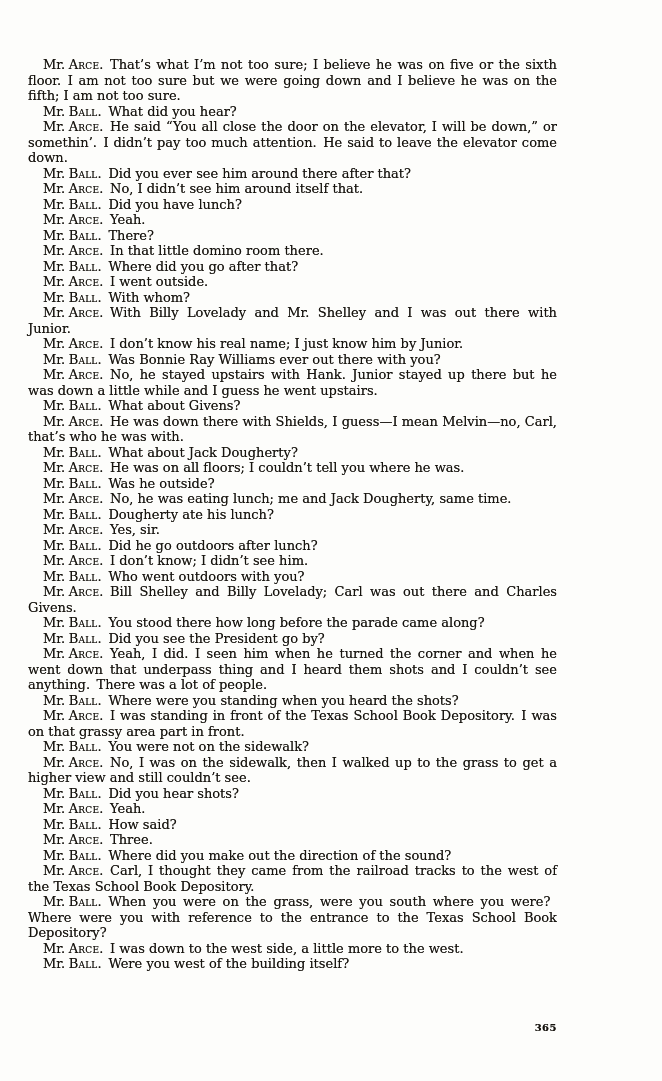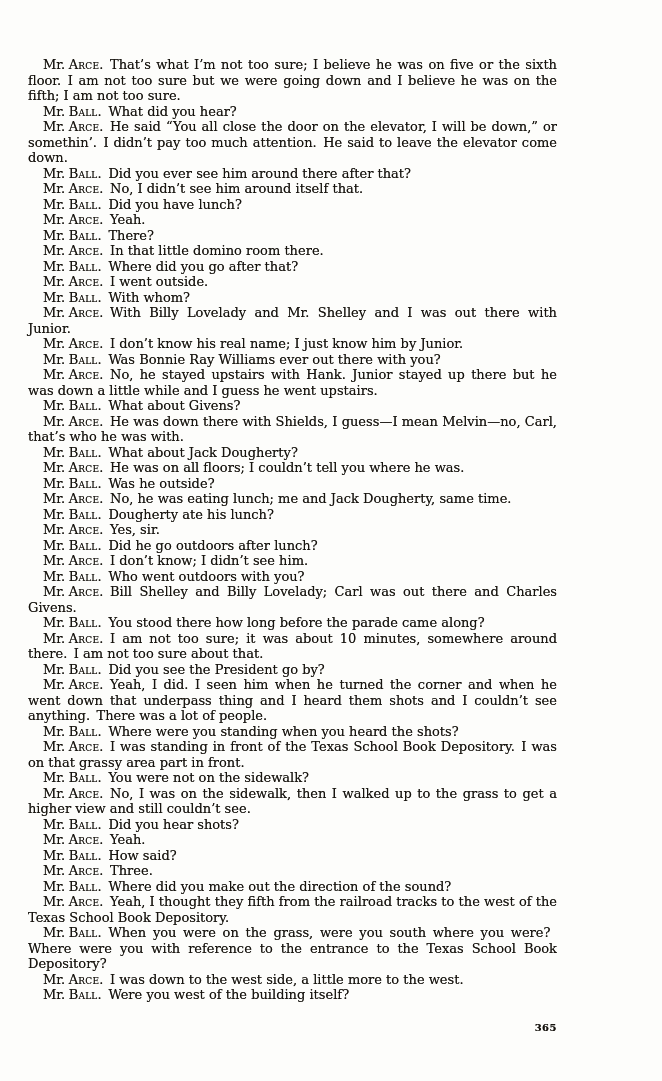--- a/index.html
+++ b/index.html
@@ -79,31 +79,30 @@
       <p class="para"><span class="speaker"><span class="speaker-prefix">Mr.</span><span class="speaker-name">Arce.</span></span><span class="speech-text">He was on all floors; I couldn’t tell you where he was.</span></p>
       <p class="para"><span class="speaker"><span class="speaker-prefix">Mr.</span><span class="speaker-name">Ball.</span></span><span class="speech-text">Was he outside?</span></p>
       <p class="para"><span class="speaker"><span class="speaker-prefix">Mr.</span><span class="speaker-name">Arce.</span></span><span class="speech-text">No, he was eating lunch; me and Jack Dougherty, same time.</span></p>
       <p class="para"><span class="speaker"><span class="speaker-prefix">Mr.</span><span class="speaker-name">Ball.</span></span><span class="speech-text">Dougherty ate his lunch?</span></p>
       <p class="para"><span class="speaker"><span class="speaker-prefix">Mr.</span><span class="speaker-name">Arce.</span></span><span class="speech-text">Yes, sir.</span></p>
       <p class="para"><span class="speaker"><span class="speaker-prefix">Mr.</span><span class="speaker-name">Ball.</span></span><span class="speech-text">Did he go outdoors after lunch?</span></p>
       <p class="para"><span class="speaker"><span class="speaker-prefix">Mr.</span><span class="speaker-name">Arce.</span></span><span class="speech-text">I don’t know; I didn’t see him.</span></p>
       <p class="para"><span class="speaker"><span class="speaker-prefix">Mr.</span><span class="speaker-name">Ball.</span></span><span class="speech-text">Who went outdoors with you?</span></p>
       <p class="para"><span class="speaker"><span class="speaker-prefix">Mr.</span><span class="speaker-name">Arce.</span></span><span class="speech-text">Bill Shelley and Billy Lovelady; Carl was out there and Charles Givens.</span></p>
       <p class="para"><span class="speaker"><span class="speaker-prefix">Mr.</span><span class="speaker-name">Ball.</span></span><span class="speech-text">You stood there how long before the parade came along?</span></p>
-      <p class="para"><span class="speaker"><span class="speaker-prefix">Mr.</span><span class="speaker-name">Arce.</span></span><span class="speech-text">I am not too sure; it was about 10 minutes, somewhere around there. I am not too sure about that.</span></p>
       <p class="para"><span class="speaker"><span class="speaker-prefix">Mr.</span><span class="speaker-name">Ball.</span></span><span class="speech-text">Did you see the President go by?</span></p>
       <p class="para"><span class="speaker"><span class="speaker-prefix">Mr.</span><span class="speaker-name">Arce.</span></span><span class="speech-text">Yeah, I did. I seen him when he turned the corner and when he went down that underpass thing and I heard them shots and I couldn’t see anything. There was a lot of people.</span></p>
       <p class="para"><span class="speaker"><span class="speaker-prefix">Mr.</span><span class="speaker-name">Ball.</span></span><span class="speech-text">Where were you standing when you heard the shots?</span></p>
       <p class="para"><span class="speaker"><span class="speaker-prefix">Mr.</span><span class="speaker-name">Arce.</span></span><span class="speech-text">I was standing in front of the Texas School Book Depository. I was on that grassy area part in front.</span></p>
       <p class="para"><span class="speaker"><span class="speaker-prefix">Mr.</span><span class="speaker-name">Ball.</span></span><span class="speech-text">You were not on the sidewalk?</span></p>
       <p class="para"><span class="speaker"><span class="speaker-prefix">Mr.</span><span class="speaker-name">Arce.</span></span><span class="speech-text">No, I was on the sidewalk, then I walked up to the grass to get a higher view and still couldn’t see.</span></p>
       <p class="para"><span class="speaker"><span class="speaker-prefix">Mr.</span><span class="speaker-name">Ball.</span></span><span class="speech-text">Did you hear shots?</span></p>
       <p class="para"><span class="speaker"><span class="speaker-prefix">Mr.</span><span class="speaker-name">Arce.</span></span><span class="speech-text">Yeah.</span></p>
       <p class="para"><span class="speaker"><span class="speaker-prefix">Mr.</span><span class="speaker-name">Ball.</span></span><span class="speech-text">How said?</span></p>
       <p class="para"><span class="speaker"><span class="speaker-prefix">Mr.</span><span class="speaker-name">Arce.</span></span><span class="speech-text">Three.</span></p>
       <p class="para"><span class="speaker"><span class="speaker-prefix">Mr.</span><span class="speaker-name">Ball.</span></span><span class="speech-text">Where did you make out the direction of the sound?</span></p>
-      <p class="para"><span class="speaker"><span class="speaker-prefix">Mr.</span><span class="speaker-name">Arce.</span></span><span class="speech-text">Yeah, I thought they fifth from the railroad tracks to the west of the Texas School Book Depository.</span></p>
+      <p class="para"><span class="speaker"><span class="speaker-prefix">Mr.</span><span class="speaker-name">Arce.</span></span><span class="speech-text">Carl, I thought they came from the railroad tracks to the west of the Texas School Book Depository.</span></p>
       <p class="para"><span class="speaker"><span class="speaker-prefix">Mr.</span><span class="speaker-name">Ball.</span></span><span class="speech-text">When you were on the grass, were you south where you were? Where were you with reference to the entrance to the Texas School Book Depository?</span></p>
       <p class="para"><span class="speaker"><span class="speaker-prefix">Mr.</span><span class="speaker-name">Arce.</span></span><span class="speech-text">I was down to the west side, a little more to the west.</span></p>
       <p class="para"><span class="speaker"><span class="speaker-prefix">Mr.</span><span class="speaker-name">Ball.</span></span><span class="speech-text">Were you west of the building itself?</span></p>
     </div>
   <div class="folio">365</div>
 </div>
 
 </body></html>

